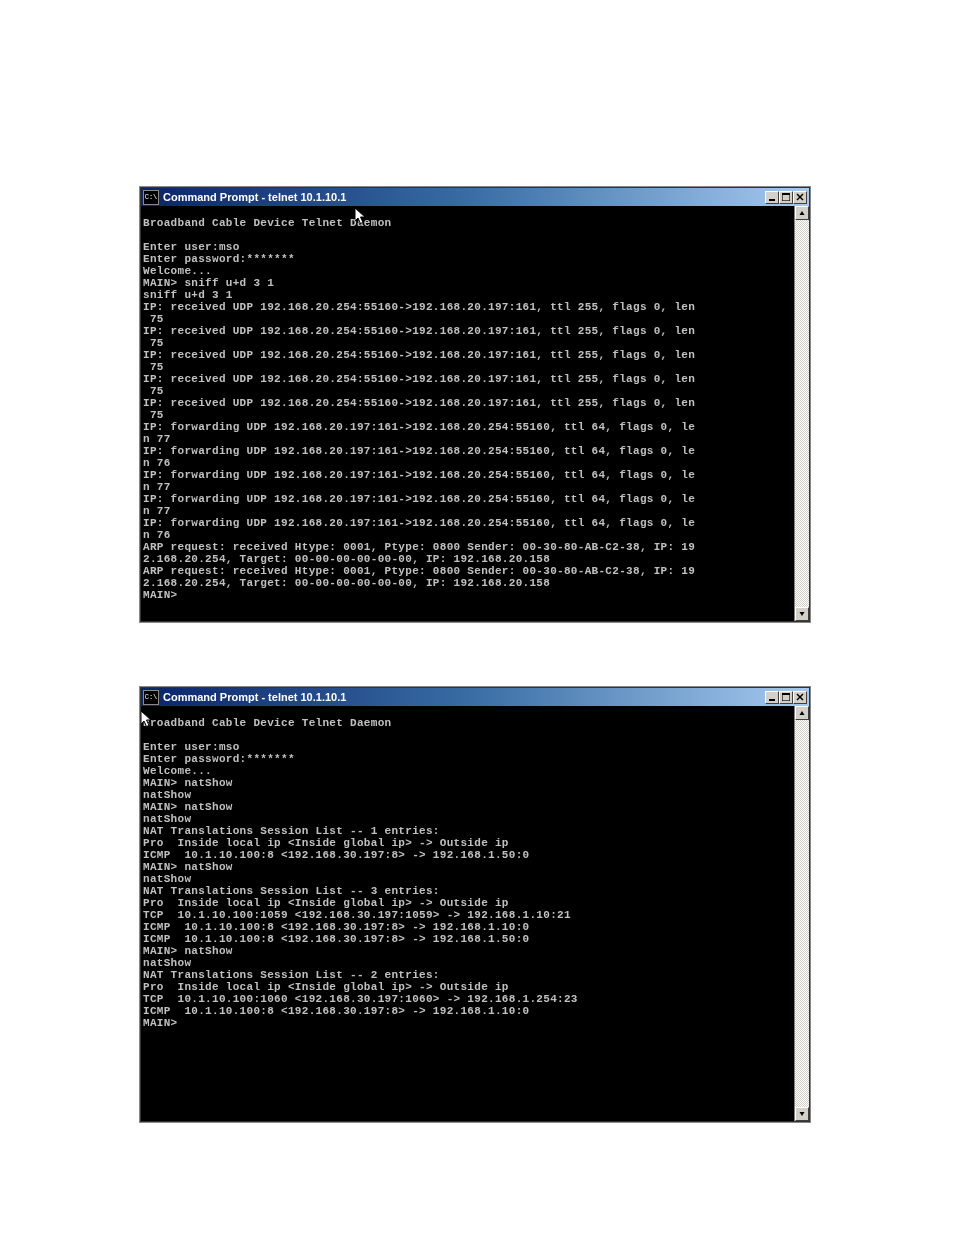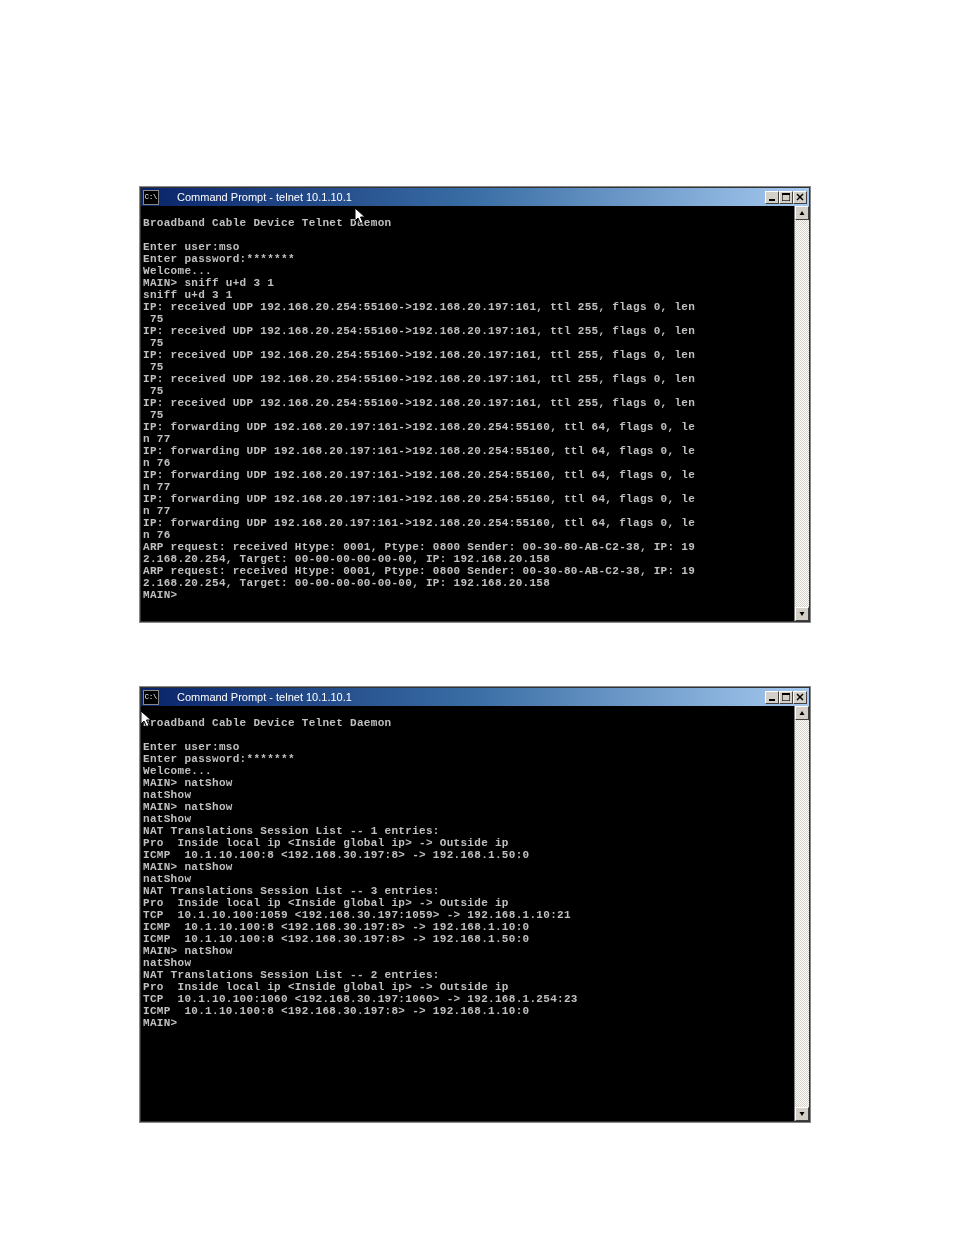--- a/index.html
+++ b/index.html
@@ -33,25 +33,24 @@
     align-items: center;
     justify-content: center;
     color: #fff;
     font-size: 7px;
     border: 1px solid #888;
     font-family: "Courier New", monospace;
   }
   .titlebar-text {
     color: #fff;
     font-size: 11px;
-    font-weight: normal;
+    font-weight: bold;
     flex: 1;
     white-space: nowrap;
     overflow: hidden;
-    margin-left: 14px;
   }
   .titlebar-buttons {
     display: flex;
     gap: 0;
   }
   .tbtn {
     width: 14px;
     height: 13px;
     background: #d4d0c8;
     border: 1px solid #fff;

